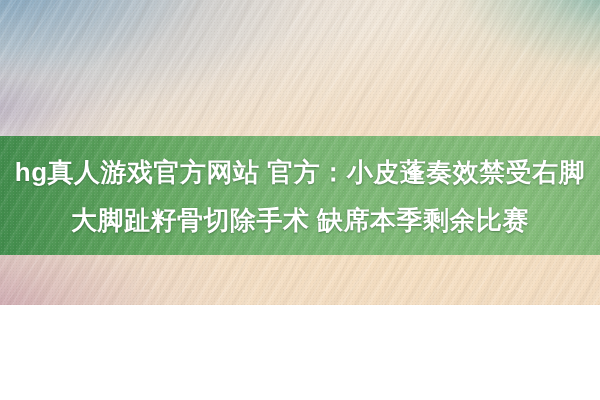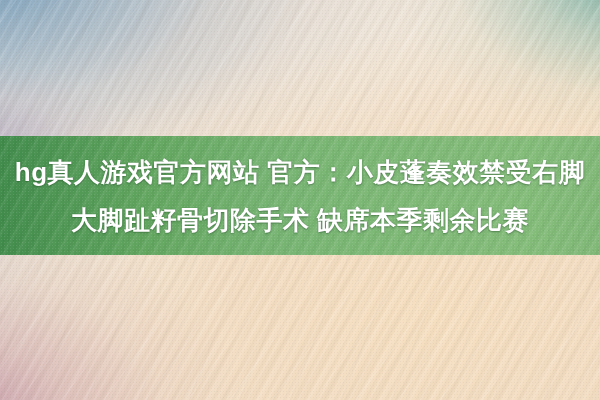--- a/index.html
+++ b/index.html
@@ -5,21 +5,21 @@
 <style>
   html, body {
     margin: 0;
     padding: 0;
     background: #ffffff;
   }
 
   #stage {
     position: relative;
     width: 600px;
-    height: 400px;
+    height: 305px;
     overflow: hidden;
     font-family: "Liberation Sans", "DejaVu Sans", sans-serif;
   }
 
   
   .bg-base {
     position: absolute;
     inset: 0;
     background: #efe2cf;
   }

